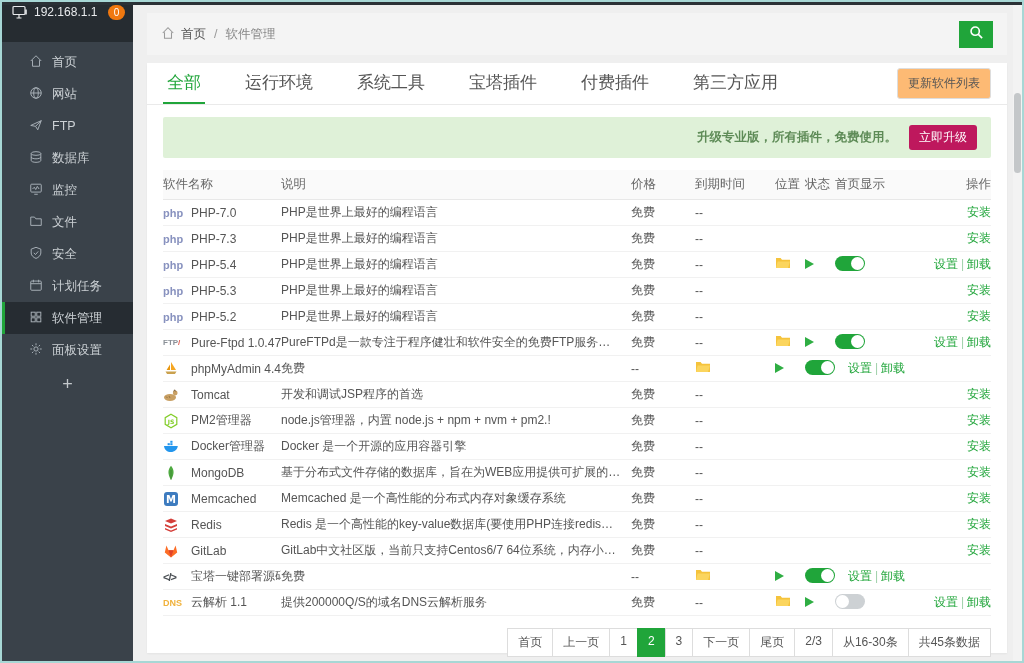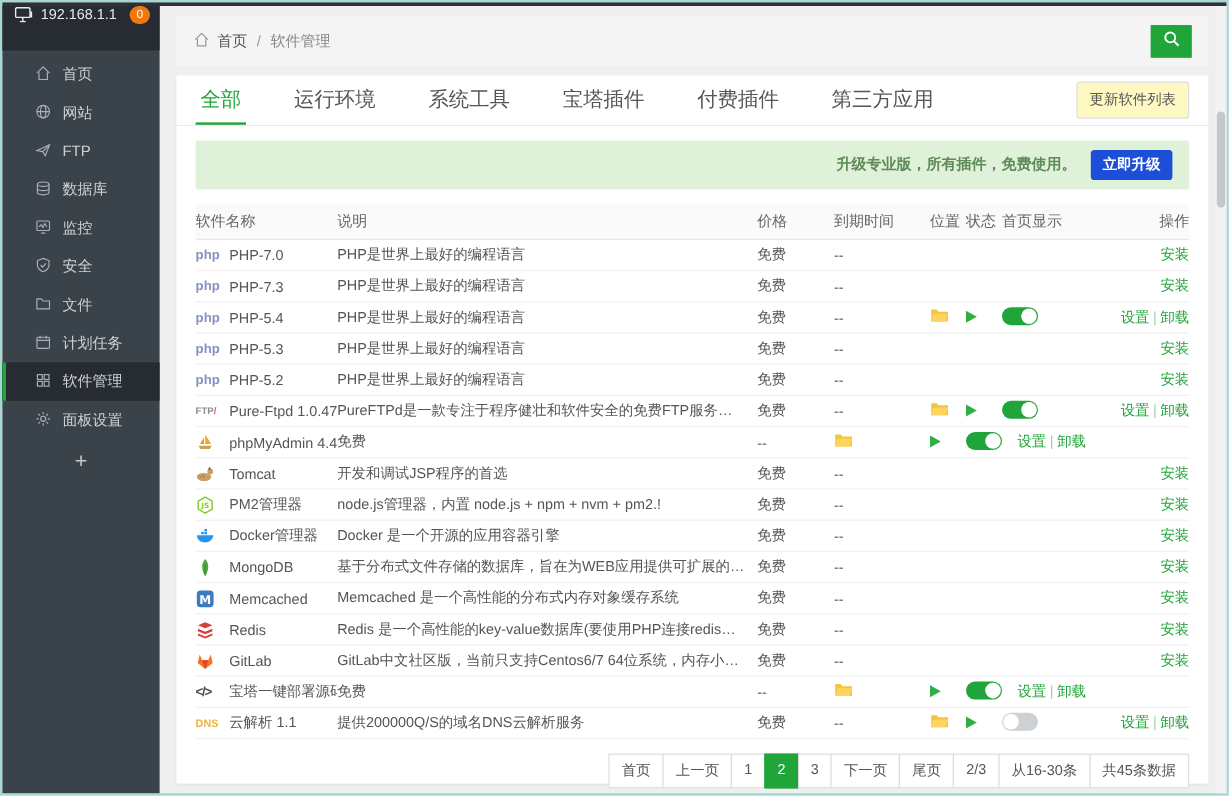--- a/index.html
+++ b/index.html
@@ -43,27 +43,27 @@
   .searchbox input::placeholder{ color:#9a9a9a; }
   .searchbox button{ width:34px; height:27px; background:#20a53a; border:1px solid #20a53a;
                      cursor:pointer; display:flex; align-items:center; justify-content:center; }
 
   .card{ background:#fff; margin-top:8px; flex:1; display:flex; flex-direction:column;
          box-shadow:0 1px 2px rgba(0,0,0,.05); min-height:0; }
   .tabs-row{ display:flex; align-items:center; padding:0 16px; border-bottom:1px solid #eaeaea; flex:0 0 41px; }
   .tab{ font-size:17px; color:#555; padding:0 4px; margin-right:36px; height:41px; line-height:39px;
         cursor:pointer; border-bottom:2px solid transparent; }
   .tab.active{ color:#20a53a; border-bottom-color:#20a53a; }
-  .update-btn{ margin-left:auto; background:#fef9c3; border:1px solid #ddd; border-radius:3px;
+  .update-btn{ margin-left:auto; background:#fdba74; border:1px solid #ddd; border-radius:3px;
                font-size:12px; color:#555; padding:6px 10px; cursor:pointer;
                font-family:"Liberation Sans","DejaVu Sans",sans-serif; }
   .banner{ margin:12px 16px 12px; background:#dff1d8; padding:8px 14px; display:flex; align-items:center;
            font-size:12.5px; color:#5e8b57; font-weight:bold; border-radius:2px;justify-content:flex-end; }
-  .banner .upgrade-btn{ margin-left:12px; background:#1d4ed8; color:#fff; border:none; border-radius:3px;
-           font-size:12px; padding:4px 10px; cursor:pointer; font-weight:bold;
+  .banner .upgrade-btn{ margin-left:12px; background:#be185d; color:#fff; border:none; border-radius:3px;
+           font-size:12px; padding:4px 10px; cursor:pointer; font-weight:normal;
            font-family:"Liberation Sans","DejaVu Sans",sans-serif; }
 
   
   .table{ margin:0 16px; flex:0 0 auto; }
   .trow{ display:grid; grid-template-columns:118px 1fr 64px 80px 30px 30px 70px 86px;
          align-items:center; font-size:12px; color:#555; height:26px; border-bottom:1px solid #f1f1f1; }
   .thead{ height:30px; background:#fafafa; color:#666; font-size:12.5px; border-bottom:1px solid #e8e8e8; }
   .cell-name{ display:flex; align-items:center; overflow:hidden; white-space:nowrap; }
   .icon-box{ width:28px; flex:0 0 28px; display:inline-flex; align-items:center; }
   .cell-desc{ overflow:hidden; white-space:nowrap; text-overflow:ellipsis; padding-right:10px; }
@@ -148,30 +148,30 @@
           <div class="side-item">
             <span><svg width="14" height="14" viewBox="0 0 16 16" fill="none" stroke="#a9b1b8" stroke-width="1.1">
                 <rect x="2" y="2.5" width="12" height="9" rx="1"></rect>
                 <path d="M4 8l2-2 1.7 2.6L9.5 5l2 3"></path>
                 <path d="M6 14h4"></path>
               </svg></span>
             <span>监控</span>
           </div>
           <div class="side-item">
             <span><svg width="14" height="14" viewBox="0 0 16 16" fill="none" stroke="#a9b1b8" stroke-width="1.1">
+                <path d="M2 3.5h4.3L7.8 5.5H14V13H2Z"></path>
+              </svg></span>
+            <span>文件</span>
+          </div>
+          <div class="side-item">
+            <span><svg width="14" height="14" viewBox="0 0 16 16" fill="none" stroke="#a9b1b8" stroke-width="1.1">
                 <path d="M8 1.5 L13.5 3.6 V8 c0 3-2.6 5-5.5 6.2 C5.1 13 2.5 11 2.5 8 V3.6 Z"></path>
                 <path d="M5.5 7.8l1.9 2 3.1-3.6"></path>
               </svg></span>
             <span>安全</span>
-          </div>
-          <div class="side-item">
-            <span><svg width="14" height="14" viewBox="0 0 16 16" fill="none" stroke="#a9b1b8" stroke-width="1.1">
-                <path d="M2 3.5h4.3L7.8 5.5H14V13H2Z"></path>
-              </svg></span>
-            <span>文件</span>
           </div>
           <div class="side-item">
             <span><svg width="14" height="14" viewBox="0 0 16 16" fill="none" stroke="#a9b1b8" stroke-width="1.1">
                 <rect x="2" y="3.5" width="12" height="10.5" rx="1"></rect>
                 <path d="M2 6.5h12M5 2v3M11 2v3"></path>
               </svg></span>
             <span>计划任务</span>
           </div>
           <div class="side-item active">
             <span><svg width="14" height="14" viewBox="0 0 16 16" fill="none" stroke="#a9b1b8" stroke-width="1.1">

